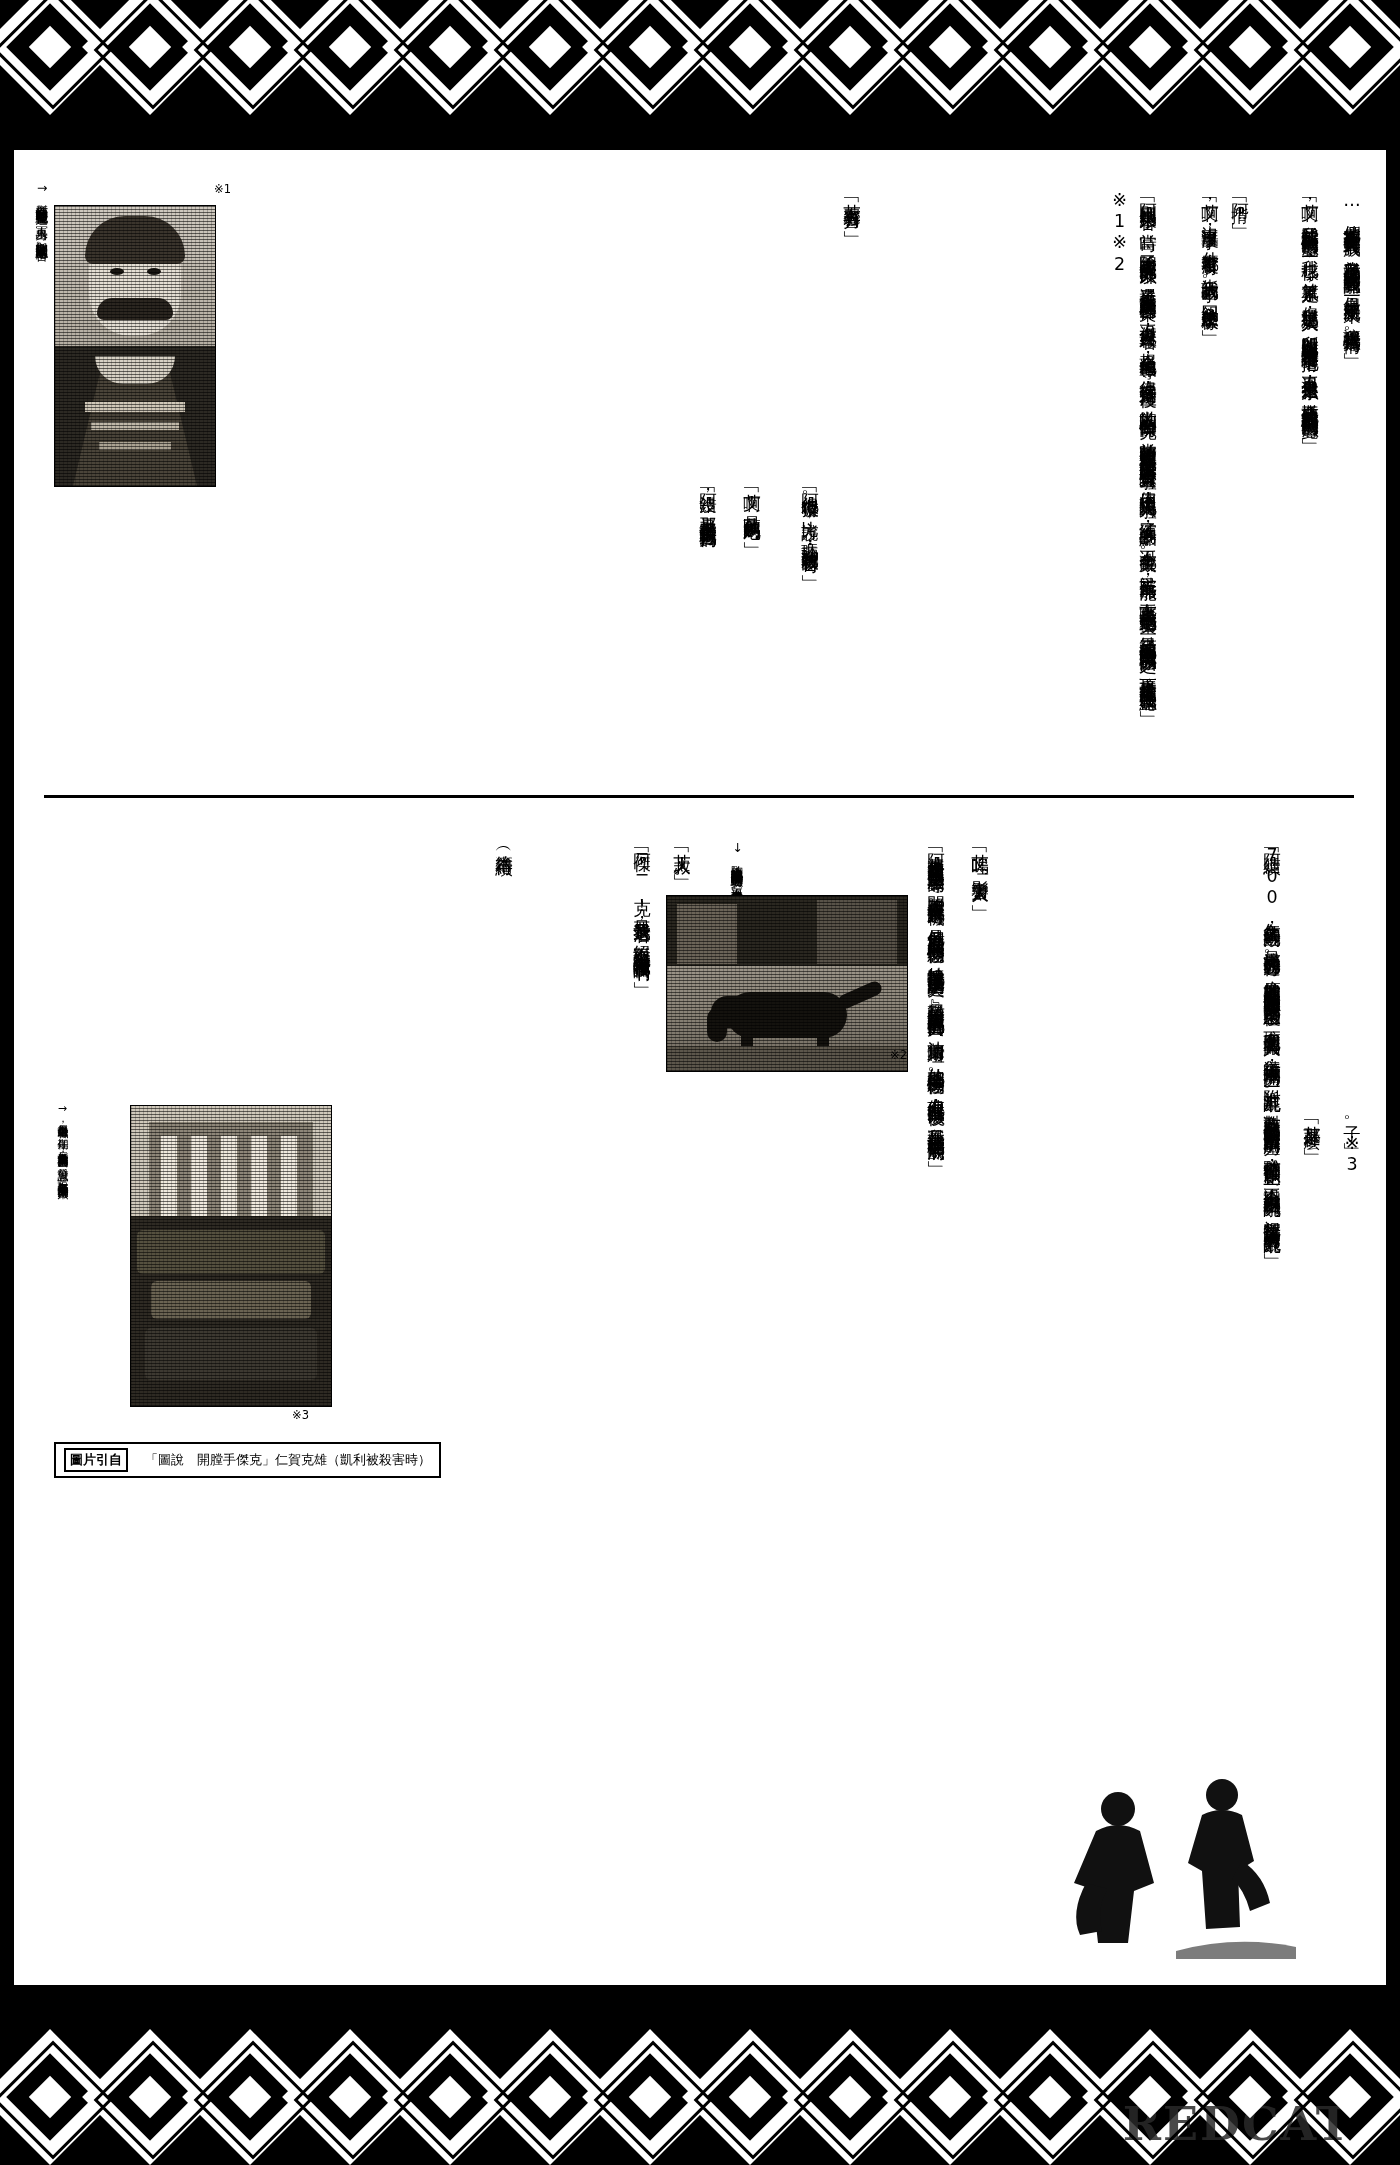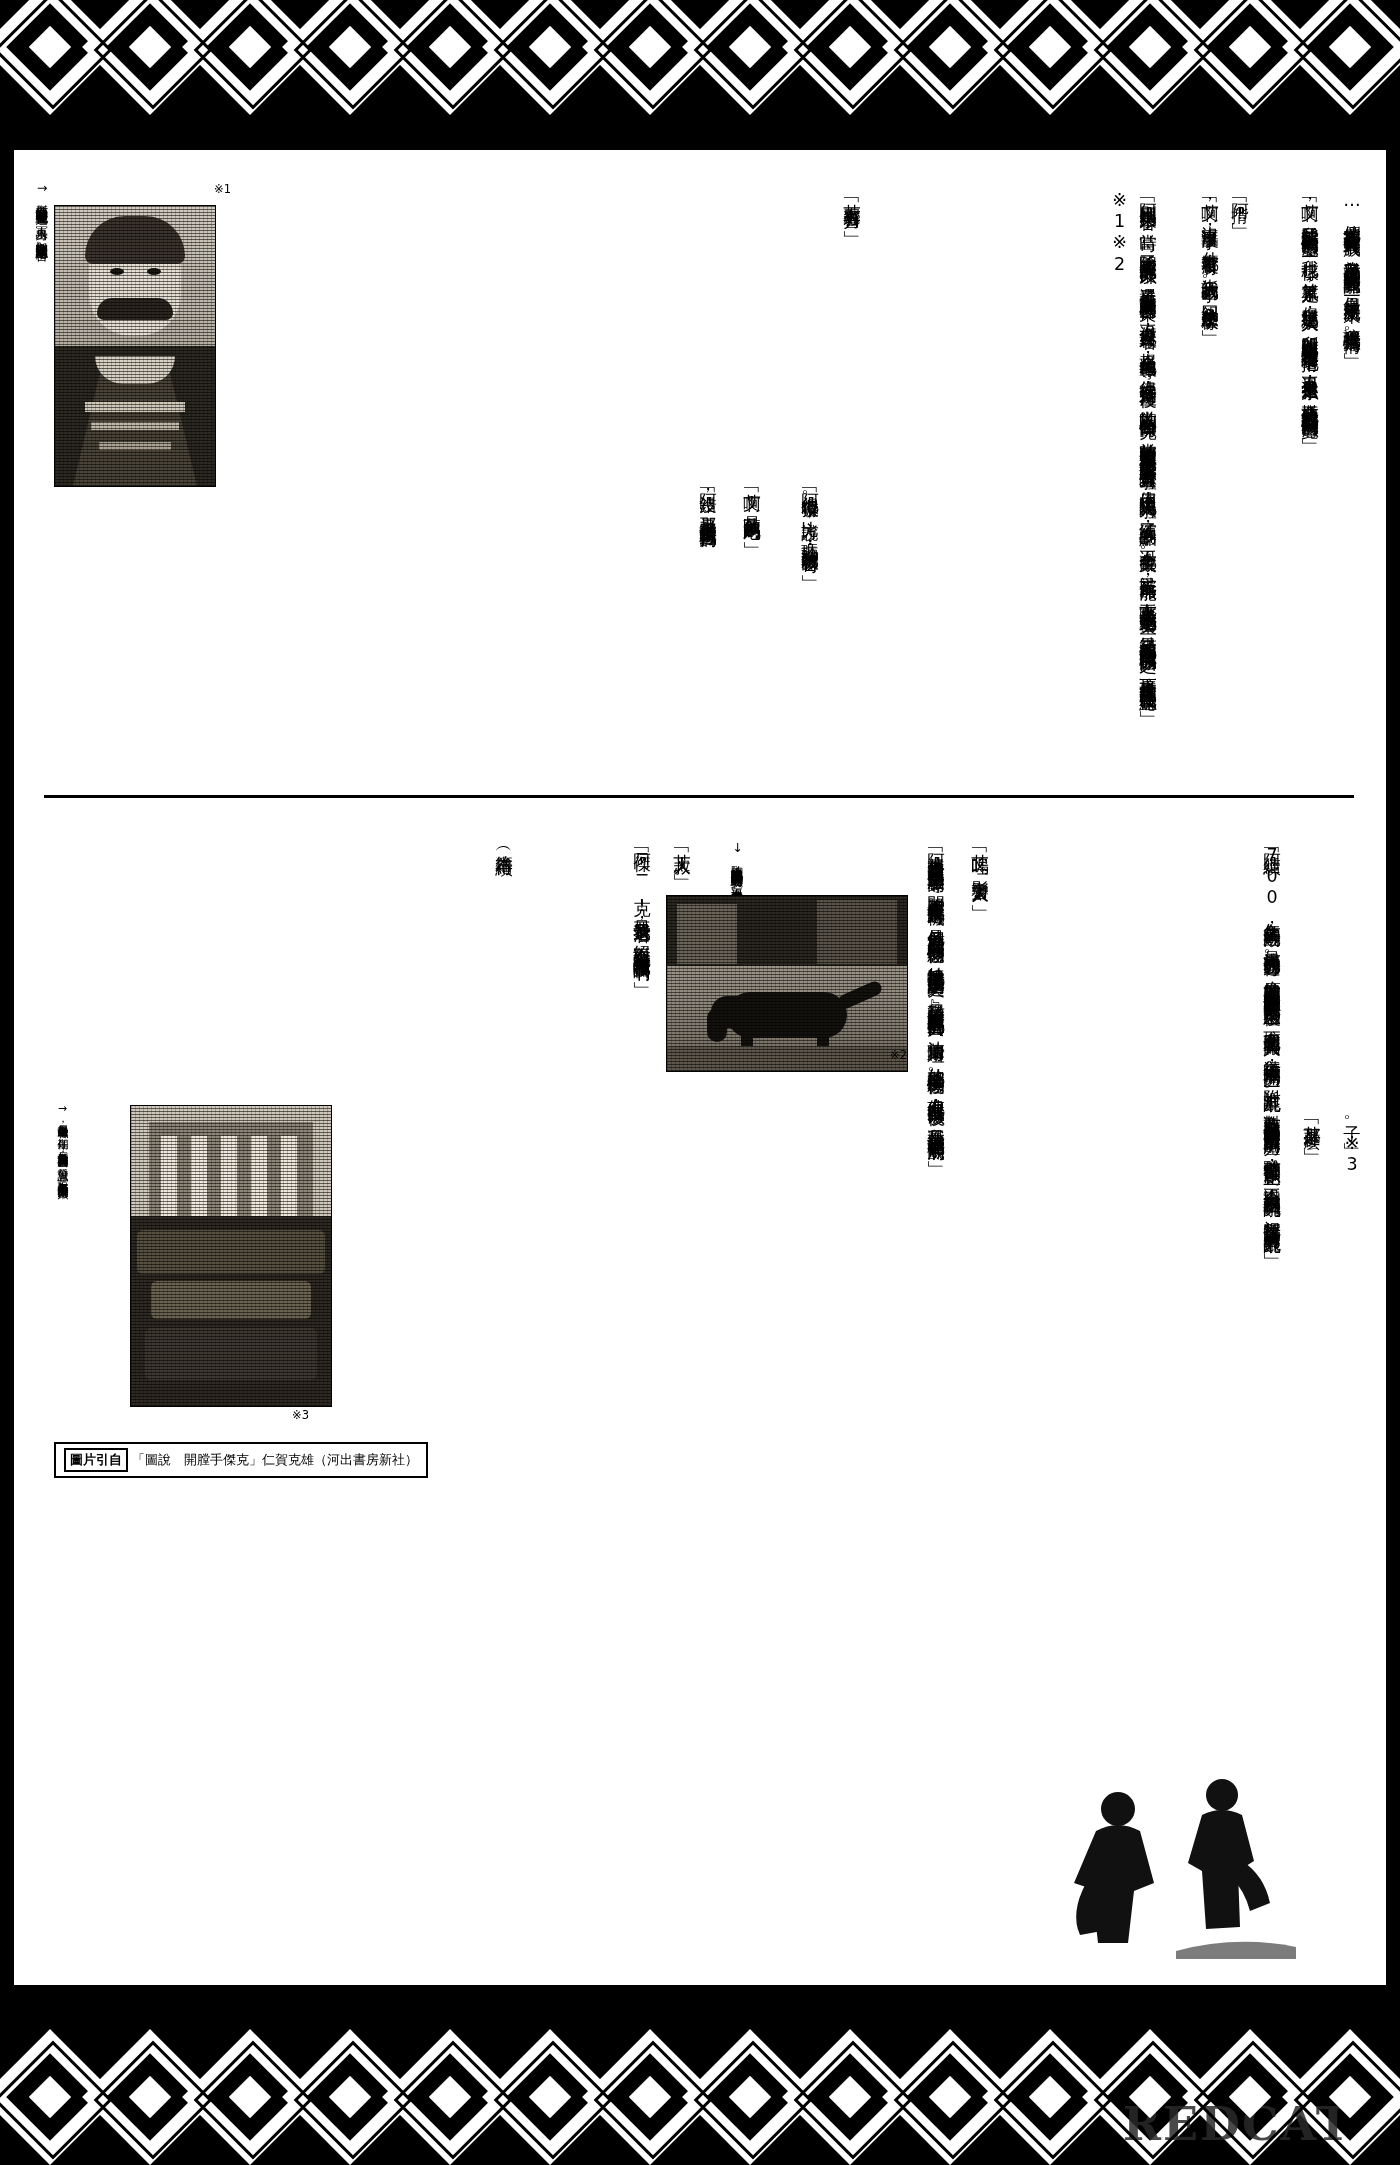--- a/index.html
+++ b/index.html
@@ -56,21 +56,21 @@
   
   .engrave{position:absolute;inset:0;}
   .grain{position:absolute;inset:0;
      background-image:repeating-linear-gradient(0deg,rgba(0,0,0,.55) 0 1px,rgba(255,255,255,0) 1px 3px);}
   .grain2{position:absolute;inset:0;
      background-image:repeating-linear-gradient(90deg,rgba(0,0,0,.22) 0 1px,rgba(255,255,255,0) 1px 4px);}
 
   .label-note{position:absolute;font-size:11.5px;}
 
   .credit{position:absolute;border:2px solid #000;padding:4px 8px;font-size:13px;
-          background:#fff;display:flex;align-items:center;gap:4px;}
+          background:#fff;display:flex;align-items:center;gap:17px;}
   .credit .box{border:2px solid #000;padding:1px 4px;font-weight:bold;}
 
   
   .silhouette{position:absolute;right:60px;bottom:10px;width:300px;height:210px;}
   .logo-text{position:absolute;right:48px;bottom:14px;font-size:46px;font-weight:bold;
              color:#2a2a2a;letter-spacing:2px;opacity:.85;font-family:"DejaVu Serif","Liberation Serif",serif;}
 </style>
 </head>
 <body>
 
@@ -225,21 +225,21 @@
       <div style="position:absolute;left:14px;top:222px;width:172px;height:52px;background:#3d3931;border-radius:6px;"></div>
       <div class="grain"></div>
       <div class="grain2"></div>
     </div>
   </div>
   <div class="label-note" style="left:278px;top:1258px;">※3</div>
   <div class="vtext vtiny" style="position:absolute;left:40px;top:952px;height:280px;">→榮譽市長是名譽職，任期一年，新市長搭乘黃金馬車前去見國王，發誓忠誠。現在在每年十一月的第二個星期六舉行。</div>
 
   <div class="credit" style="left:40px;top:1292px;">
     <span class="box">圖片引自</span>
-    <span>「圖說　開膛手傑克」仁賀克雄（河出書房新社）</span>
+    <span>「圖說　開膛手傑克」仁賀克雄（凱利被殺害時）</span>
   </div>
 
   <svg class="silhouette" viewBox="0 0 300 210">
     <g fill="#111">
       <circle cx="92" cy="44" r="17"></circle>
       <path d="M70 66 q22 -12 44 0 l14 52 -20 8 -6 52 -30 0 -6 -54 -18 -6z"></path>
       <path d="M60 118 q-16 30 -6 52 l22 -4 q-6 -24 6 -42z"></path>
       <circle cx="196" cy="30" r="16"></circle>
       <path d="M176 50 q20 -10 40 0 l12 46 -16 10 2 56 -34 2 -4 -58 -14 -8z"></path>
       <path d="M216 96 q22 14 28 42 l-20 8 q-6 -22 -18 -32z"></path>

